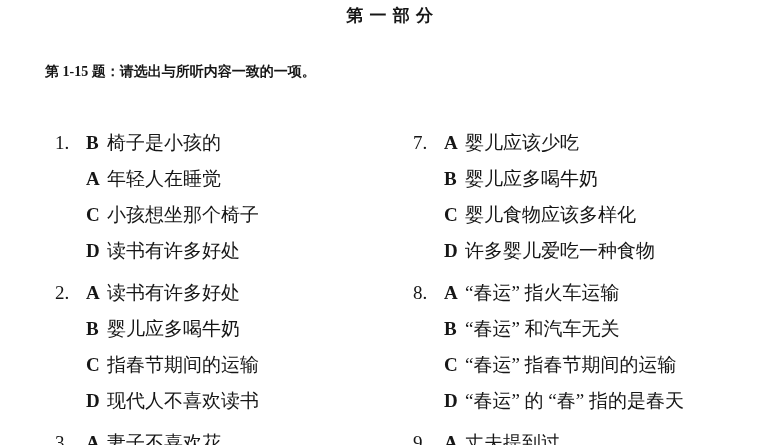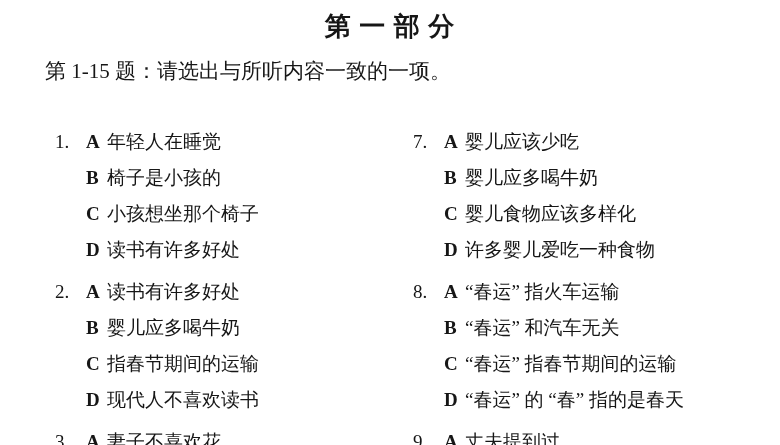--- a/index.html
+++ b/index.html
@@ -6,31 +6,31 @@
   .page {
     position: relative;
     width: 780px;
     height: 445px;
     overflow: hidden;
     background: #ffffff;
     color: #161616;
     font-family: "Liberation Serif", "DejaVu Serif", serif;
   }
   .title {
-    padding-top: 12px;
+    padding-top: 1px;
     text-align: center;
-    font-size: 26px;
+    font-size: 17px;
     font-weight: 700;
     line-height: 30px;
     letter-spacing: 1px;
   }
   .instruction {
-    margin: 16px 0 0 45px;
-    font-size: 21px;
-    font-weight: 400;
+    margin: 28px 0 0 45px;
+    font-size: 14px;
+    font-weight: 700;
     line-height: 26px;
   }
   .columns {
     display: flex;
     margin-top: 40px;
   }
   .col-left {
     margin-left: 55px;
     width: 358px;
     flex: 0 0 auto;
@@ -65,22 +65,22 @@
 <div class="page">
   <div class="title">第 一 部 分</div>
 
   <div class="instruction">第 1-15 题：请选出与所听内容一致的一项。</div>
 
   <div class="columns">
     <div class="col-left">
         <div class="question">
           <div class="qnum">1.</div>
           <div class="opts">
+            <div class="opt"><span class="letter">B</span><span class="text">椅子是小孩的</span></div>
             <div class="opt"><span class="letter">A</span><span class="text">年轻人在睡觉</span></div>
-            <div class="opt"><span class="letter">B</span><span class="text">椅子是小孩的</span></div>
             <div class="opt"><span class="letter">C</span><span class="text">小孩想坐那个椅子</span></div>
             <div class="opt"><span class="letter">D</span><span class="text">读书有许多好处</span></div>
           </div>
         </div>
         <div class="question">
           <div class="qnum">2.</div>
           <div class="opts">
             <div class="opt"><span class="letter">A</span><span class="text">读书有许多好处</span></div>
             <div class="opt"><span class="letter">B</span><span class="text">婴儿应多喝牛奶</span></div>
             <div class="opt"><span class="letter">C</span><span class="text">指春节期间的运输</span></div>

